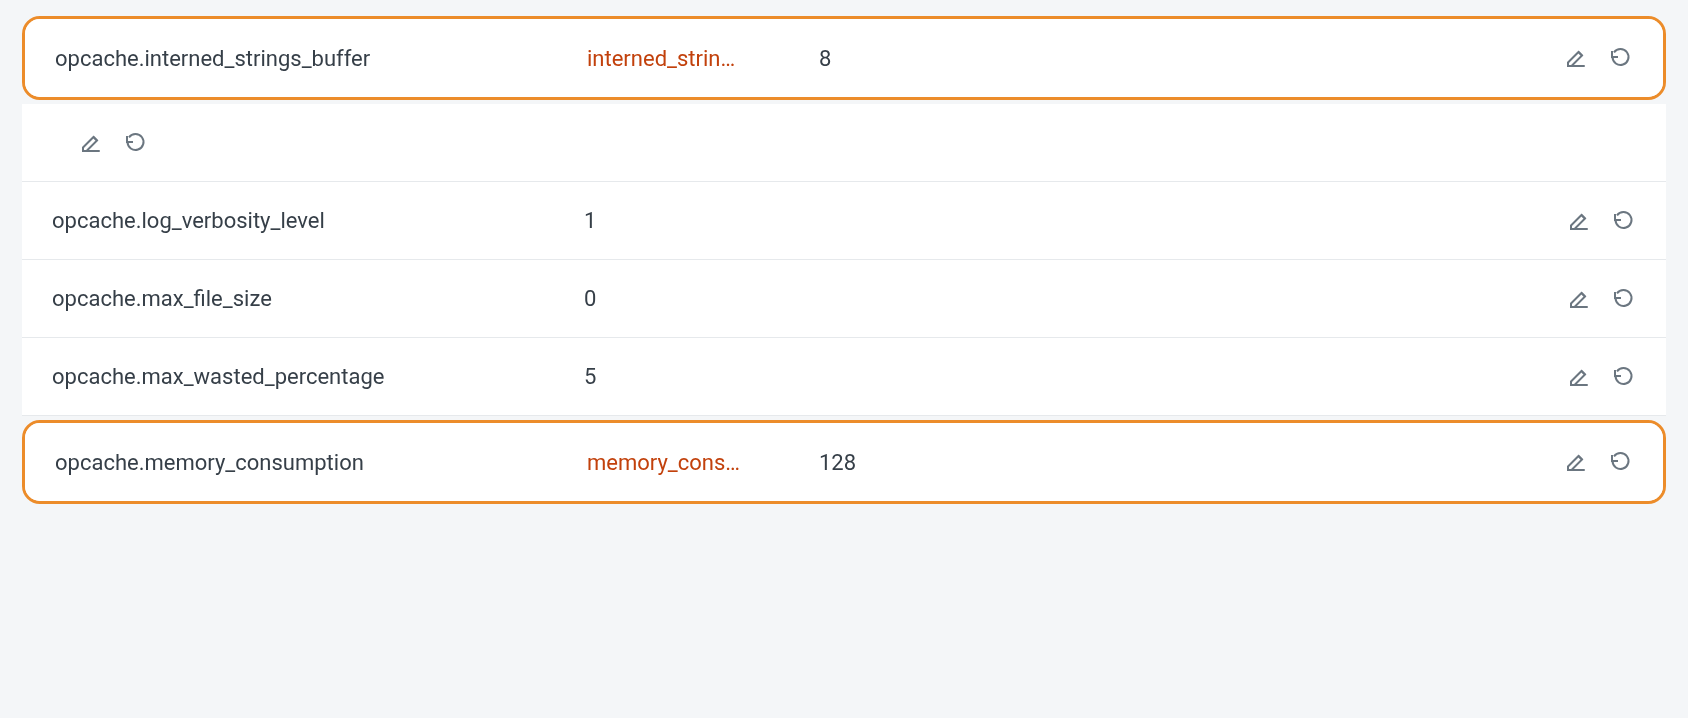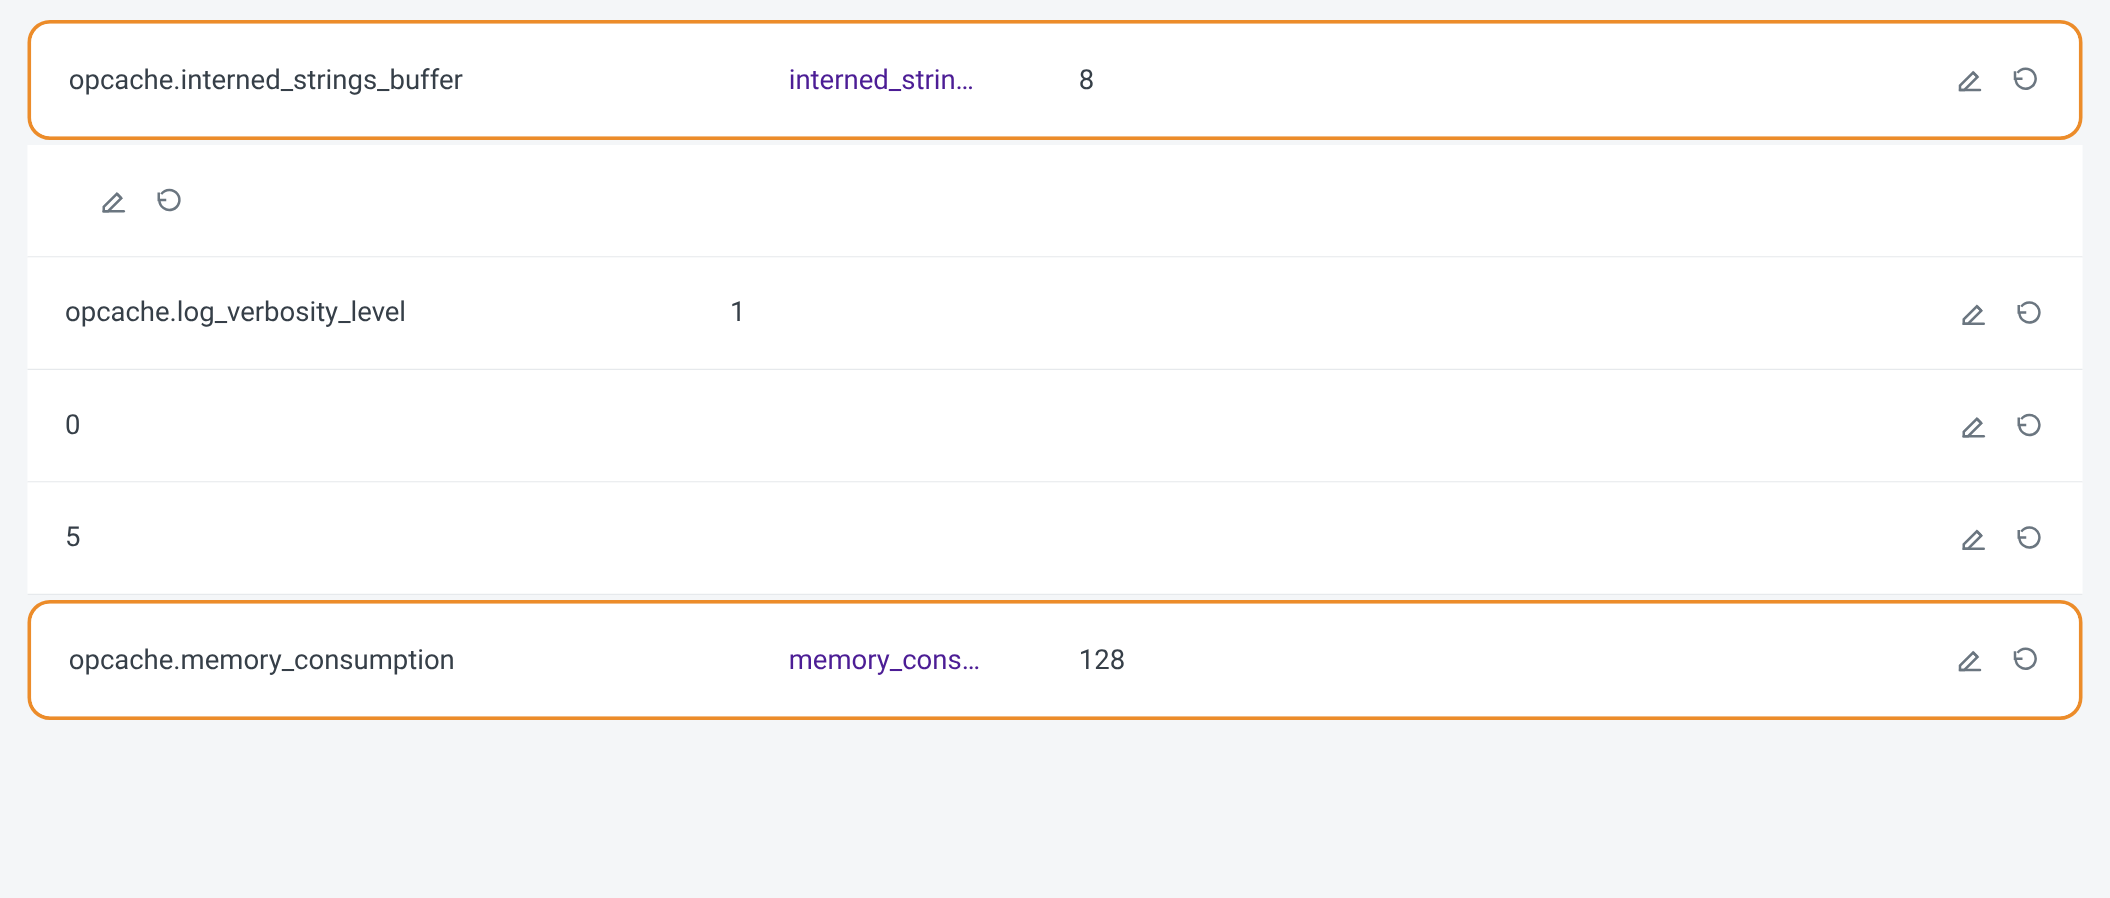--- a/index.html
+++ b/index.html
@@ -15,21 +15,21 @@
   }
   .row-shell {
     position: relative;
     margin-bottom: 0;
   }
   .config-row {
     background: #ffffff;
     border-bottom: 1px solid #e6e9ec;
     display: flex;
     align-items: center;
-    height: 90px;
+    height: 78px;
     padding: 0 30px;
   }
   .row-shell.highlight {
     border: 3px solid #ec8c2a;
     border-radius: 18px;
     margin: 4px 0;
   }
   .row-shell.highlight .config-row {
     border-bottom: none;
     border-radius: 15px;
@@ -39,23 +39,22 @@
     white-space: nowrap;
     overflow: hidden;
     text-overflow: ellipsis;
     color: #363f48;
   }
   .col-short {
     flex: 0 0 232px;
     white-space: nowrap;
     overflow: hidden;
     text-overflow: ellipsis;
-    color: #4c1d95;
+    color: #c2410c;
     padding-right: 16px;
-    margin-left: 44px;
   }
   .col-value {
     flex: 1 1 auto;
     color: #363f48;
   }
   .col-actions {
     flex: 0 0 96px;
     display: flex;
     justify-content: flex-end;
     gap: 18px;
@@ -144,20 +143,21 @@
               <path d="M4.5 11A8 8 0 1 0 6 6.3"></path>
             </svg>
         </span>
       </div>
     </div>
   </div>
 
 
   <div class="row-shell">
     <div class="config-row">
+      <div class="col-name">opcache.max_file_size</div>
       <div class="col-value">0</div>
       <div class="col-actions">
         <span class="icon-btn">
           <svg viewBox="0 0 24 24">
               <path d="M4 16.5V20h3.5L18 9.5 14.5 6 4 16.5z"></path>
               <path d="M4 20h16" stroke-linecap="round"></path>
               <path d="M14.5 6 18 9.5"></path>
             </svg>
         </span>
         <span class="icon-btn">
@@ -165,20 +165,21 @@
               <path d="M4 5v6h6"></path>
               <path d="M4.5 11A8 8 0 1 0 6 6.3"></path>
             </svg>
         </span>
       </div>
     </div>
   </div>
 
   <div class="row-shell">
     <div class="config-row">
+      <div class="col-name">opcache.max_wasted_percentage</div>
       <div class="col-value">5</div>
       <div class="col-actions">
         <span class="icon-btn">
           <svg viewBox="0 0 24 24">
               <path d="M4 16.5V20h3.5L18 9.5 14.5 6 4 16.5z"></path>
               <path d="M4 20h16" stroke-linecap="round"></path>
               <path d="M14.5 6 18 9.5"></path>
             </svg>
         </span>
         <span class="icon-btn">

